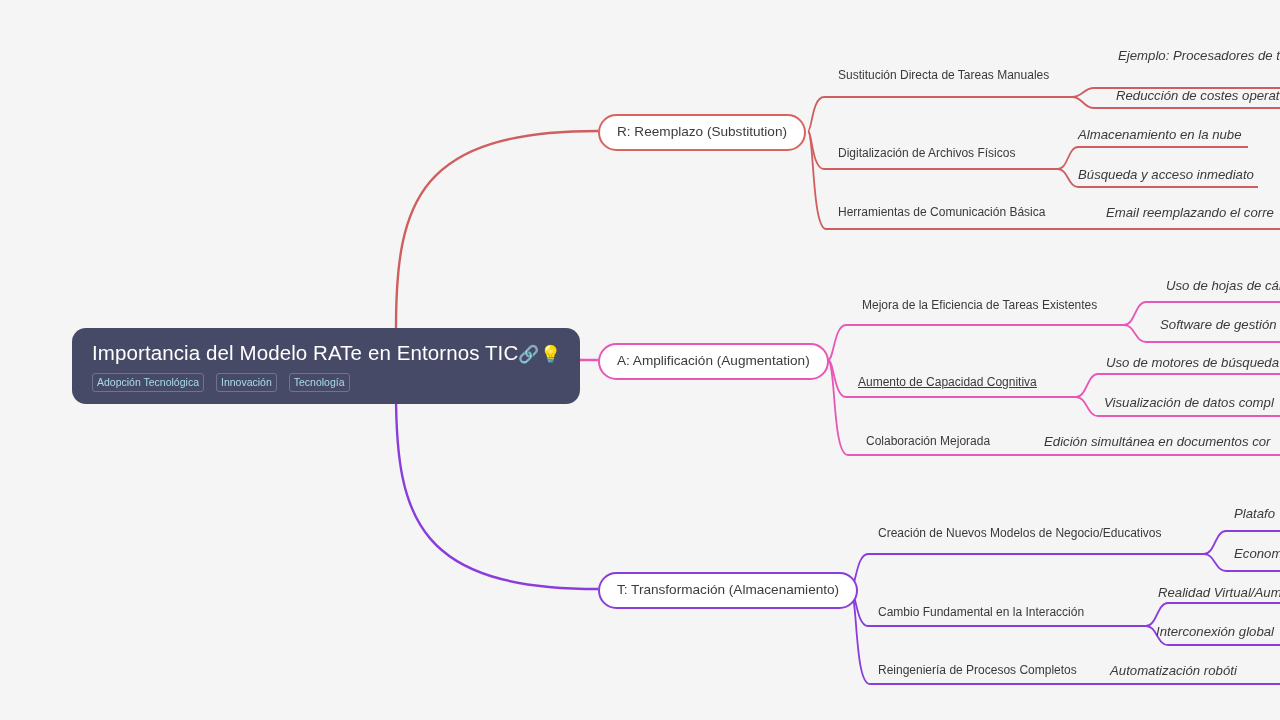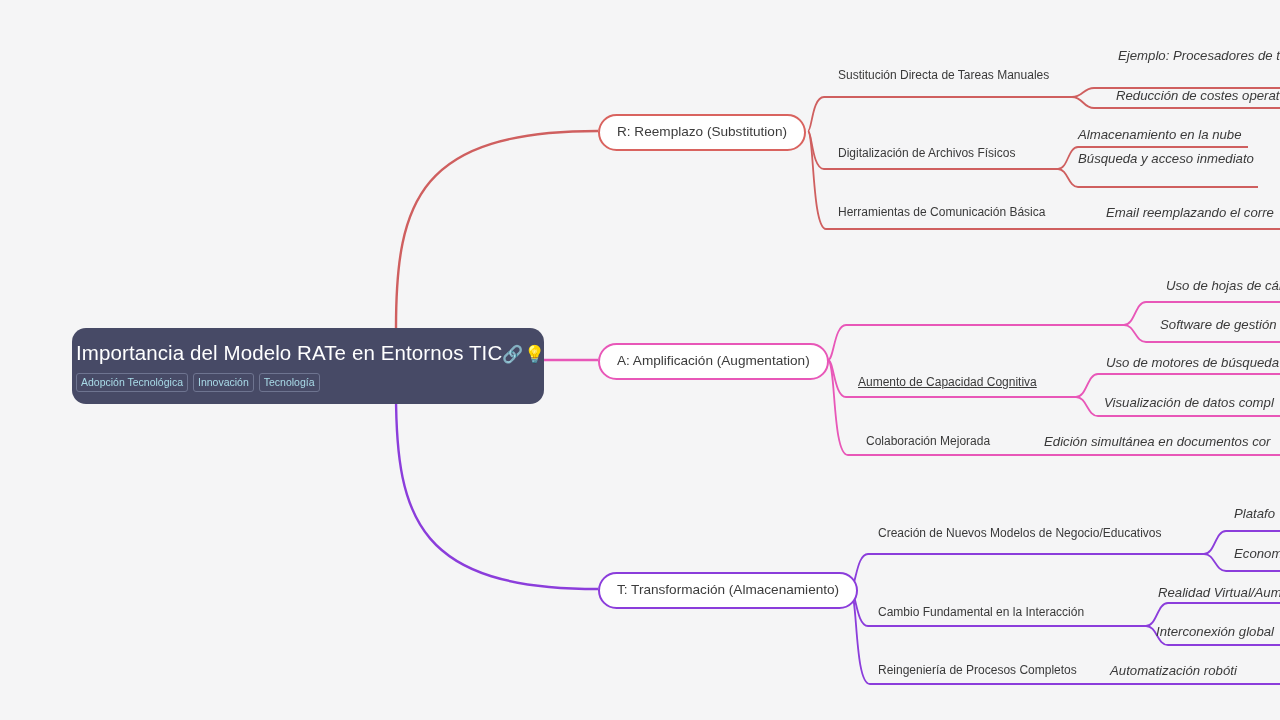--- a/index.html
+++ b/index.html
@@ -27,42 +27,42 @@
     width: 1280px;
     height: 720px;
     overflow: visible;
   }
 
   
   .root-node {
     position: absolute;
     left: 72px;
     top: 328px;
-    width: 472px;
+    width: 508px;
     box-sizing: border-box;
     background: #474a66;
     border-radius: 14px;
-    padding: 12px 18px 12px 4px;
+    padding: 12px 18px 12px 20px;
     z-index: 5;
   }
   .root-title {
     font-size: 20.5px;
     color: #ffffff;
     letter-spacing: .1px;
     white-space: nowrap;
     line-height: 1.22;
   }
   .root-title .emoji {
     font-size: 17px;
     letter-spacing: 1px;
   }
   .root-tags {
     margin-top: 7px;
     display: flex;
-    gap: 5px;
+    gap: 12px;
   }
   .tag {
     font-size: 10.5px;
     line-height: 1;
     color: #a9dbe8;
     border: 1px solid #6e7490;
     border-radius: 3px;
     padding: 3px 4px 4px 4px;
     white-space: nowrap;
     background: transparent;
@@ -147,25 +147,26 @@
   <div class="pill l1-a" style="border-color: rgb(232, 87, 184);">A: Amplificación (Augmentation)</div>
   <div class="pill l1-r" style="border-color: rgb(217, 99, 95);">R: Reemplazo (Substitution)</div>
   <div class="pill l1-t" style="border-color: rgb(139, 61, 219);">T: Transformación (Almacenamiento)</div>
 
   <div class="lbl l2" style="left:838px; top:69px;">Sustitución Directa de Tareas Manuales</div>
   <div class="lbl l3" style="left:1118px; top:49px;">Ejemplo: Procesadores de t</div>
   <div class="lbl l3" style="left:1116px; top:89px;">Reducción de costes operat</div>
 
   <div class="lbl l2" style="left:838px; top:147px;">Digitalización de Archivos Físicos</div>
   <div class="lbl l3" style="left:1078px; top:128px;">Almacenamiento en la nube</div>
-  <div class="lbl l3" style="left:1078px; top:152px;">Búsqueda y acceso inmediato</div>
+  <div class="lbl l3" style="left:1078px; top:168px;">Búsqueda y acceso inmediato</div>
 
   <div class="lbl l2" style="left:838px; top:206px;">Herramientas de Comunicación Básica</div>
   <div class="lbl l3" style="left:1106px; top:206px;">Email reemplazando el corre</div>
 
+  <div class="lbl l2" style="left:862px; top:299px;">Mejora de la Eficiencia de Tareas Existentes</div>
   <div class="lbl l3" style="left:1166px; top:279px;">Uso de hojas de cál</div>
   <div class="lbl l3" style="left:1160px; top:318px;">Software de gestión</div>
 
   <div class="lbl l2" style="left:858px; top:376px;text-decoration:underline;">Aumento de Capacidad Cognitiva</div>
   <div class="lbl l3" style="left:1106px; top:356px;">Uso de motores de búsqueda</div>
   <div class="lbl l3" style="left:1104px; top:396px;">Visualización de datos compl</div>
 
   <div class="lbl l2" style="left:866px; top:435px;">Colaboración Mejorada</div>
   <div class="lbl l3" style="left:1044px; top:435px;">Edición simultánea en documentos cor</div>
 

